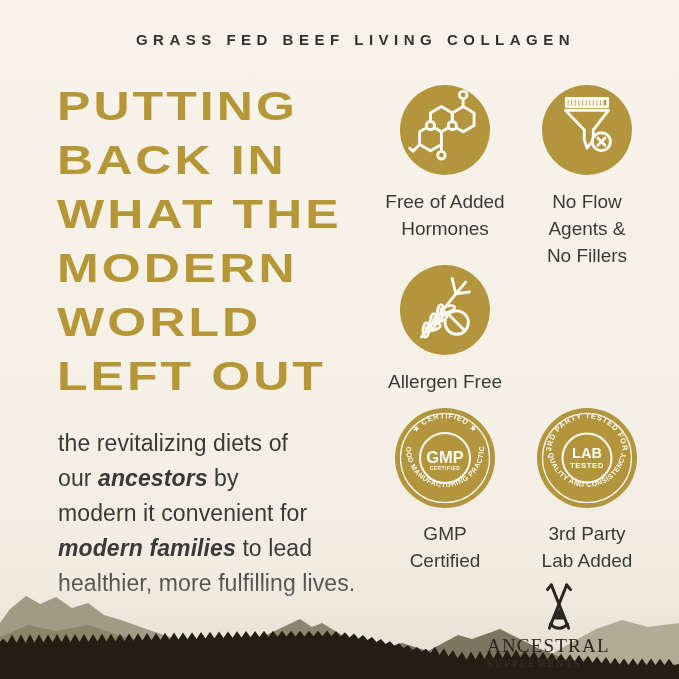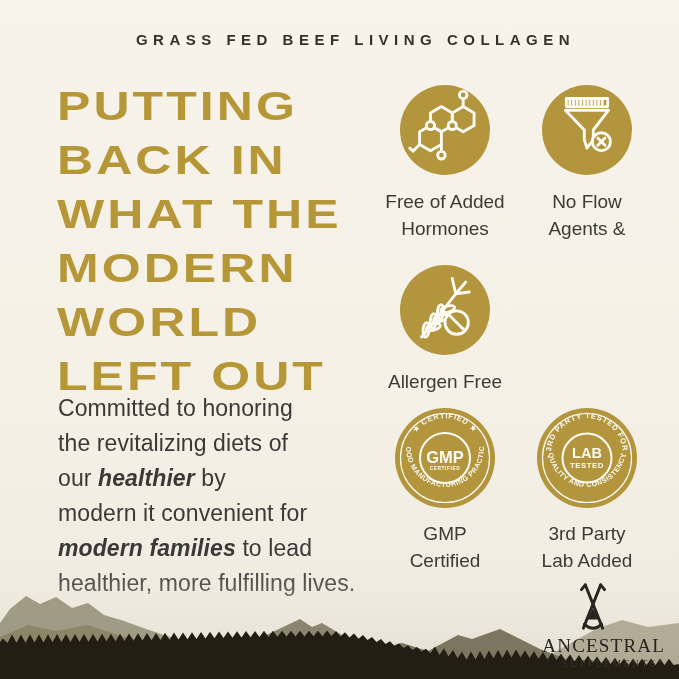--- a/index.html
+++ b/index.html
@@ -20,21 +20,21 @@
   .gold-circle{width:90px;height:90px;border-radius:50%;background:#b2953c;
         display:flex;align-items:center;justify-content:center;flex:0 0 auto;}
   .gold-circle svg{display:block;}
   .icon-stroke{stroke:#fcfaf3;stroke-width:3.2;fill:none;stroke-linecap:round;stroke-linejoin:round;}
   .icon-fillgold{fill:#b2953c;stroke:#fcfaf3;stroke-width:3.2;}
   .feature-label{margin-top:13px;font-size:19px;line-height:27px;color:#3b3a37;text-align:center;}
   .row3 .feature-label{margin-top:12px;}
   .badge{width:100px;height:100px;}
   .badge text{font-family:"Liberation Sans",sans-serif;fill:#fdfbf4;font-weight:bold;}
   .mountains{position:absolute;left:0;bottom:0;width:679px;height:116px;}
-  .brand{position:absolute;left:521px;top:582px;width:144px;text-align:right;color:#282420;}
+  .brand{position:absolute;left:487px;top:582px;width:144px;text-align:left;color:#282420;}
   .brand svg{display:block;margin:0 auto;}
   .brand-name{margin-top:3px;font-family:"Liberation Serif",serif;font-size:19px;
         letter-spacing:1.2px;color:#282420;}
   .brand-sub{margin-top:1px;font-family:"Liberation Serif",serif;font-size:9.5px;
         letter-spacing:2.6px;color:#3a352e;}
   .brand-sub sup{font-size:6px;}
 </style>
 </head>
 <body>
 
@@ -44,23 +44,23 @@
 
   <div class="headline">
     <div>PUTTING</div>
     <div>BACK IN</div>
     <div>WHAT THE</div>
     <div>MODERN</div>
     <div>WORLD</div>
     <div>LEFT OUT</div>
   </div>
 
-  <div class="intro"><span>Committed to honoring</span><br>
+  <div class="intro"><br>
     <span>the revitalizing diets of</span><br>
-    <span>our </span><span class="accent">healthier</span><span> by</span><br>
+    <span>our </span><span class="accent">ancestors</span><span> by</span><br>
     <span>modern it convenient for</span><br>
     <span class="accent">modern families</span><span> to lead</span><br>
     <span>healthier, more fulfilling lives.</span>
   </div>
 
   <div class="cell col1 row1">
     <div class="gold-circle">
       <svg width="90" height="90" viewBox="0 0 100 100">
         <g class="icon-stroke">
           <polygon points="46,24 58.1,31 58.1,45 46,52 33.9,45 33.9,31"></polygon>
@@ -92,20 +92,21 @@
           <path d="M31,17.5 V21.5 M35,17.5 V21.5 M39,17.5 V21.5 M43,17.5 V21.5 M47,17.5 V21.5 M51,17.5 V21.5 M55,17.5 V21.5 M59,17.5 V21.5 M63,17.5 V21.5 M67,17.5 V21.5"></path>
           <path d="M26,28 L74,28 L57,50 L57,61 L50,70 L47,61 L47,50 Z"></path>
         </g>
         <circle class="icon-fillgold" cx="66" cy="63" r="10"></circle>
         <path class="icon-stroke" d="M62,59 L70,67 M70,59 L62,67"></path>
       </svg>
     </div>
     <div class="feature-label">
       <div>No Flow</div>
       <div>Agents &amp;</div>
+      <div>No Fillers</div>
     </div>
   </div>
 
   <div class="cell col1 row2">
     <div class="gold-circle">
       <svg width="90" height="90" viewBox="0 0 100 100">
         <g class="icon-stroke">
           <path d="M24,80 L62,32"></path>
           <path d="M62,32 L58,15 M62,32 L73,19 M62,32 L77,30"></path>
           <ellipse cx="29" cy="72" rx="8" ry="3.4" transform="rotate(-85 29 72)"></ellipse>

